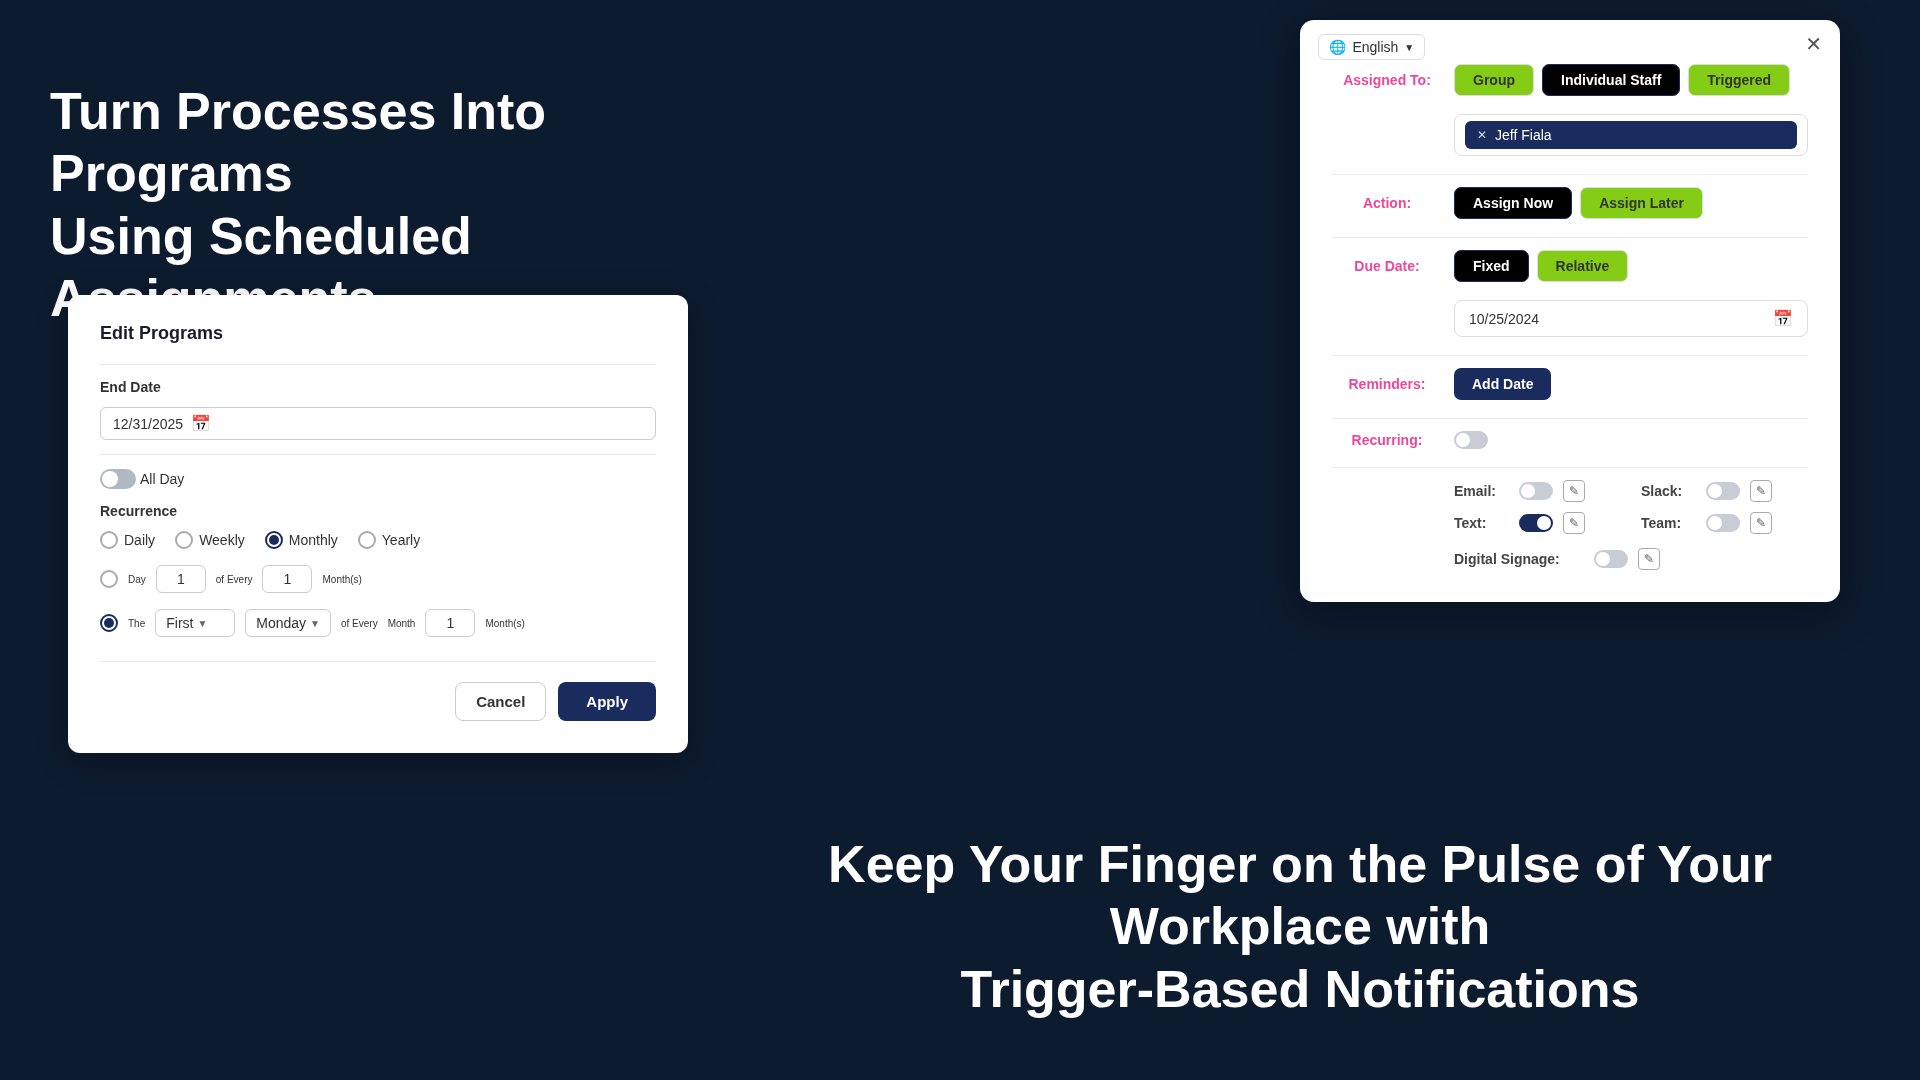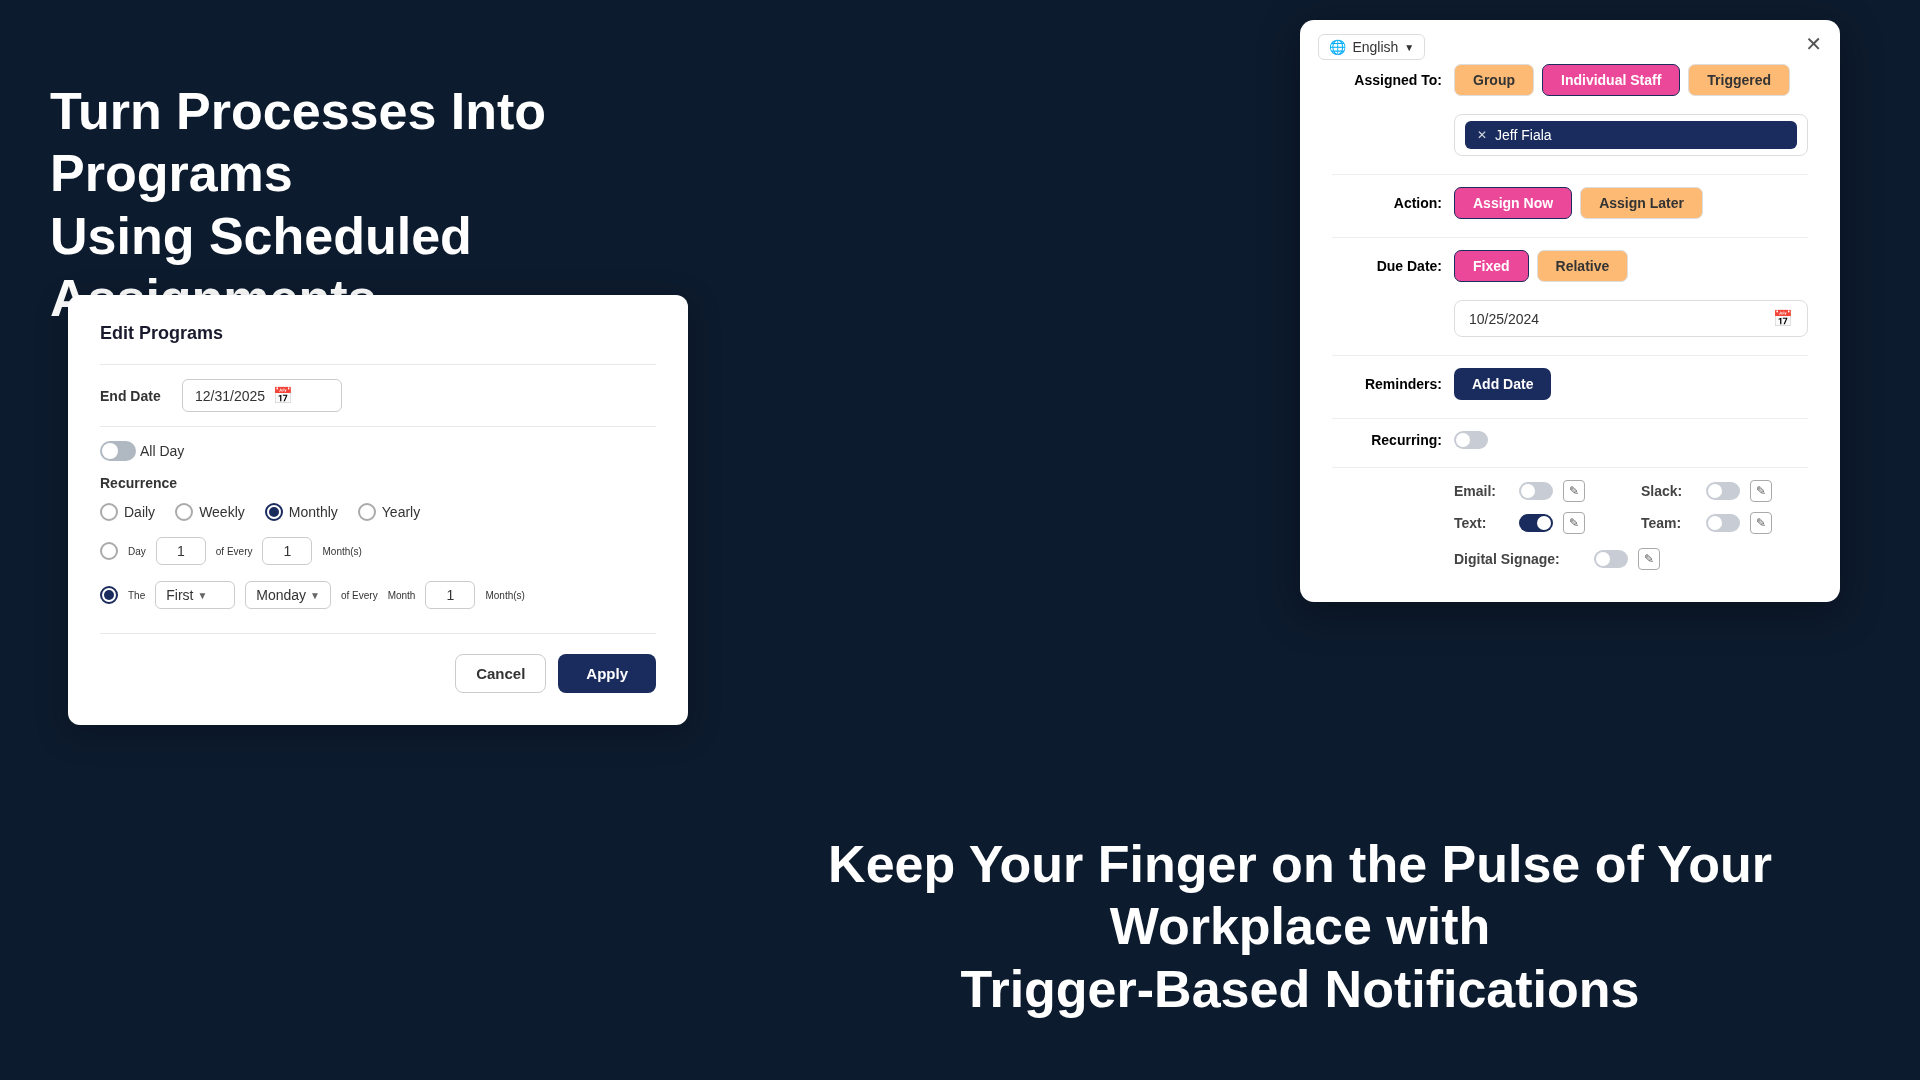--- a/index.html
+++ b/index.html
@@ -56,23 +56,23 @@
     }
 
     .divider {
       border: none;
       border-top: 1px solid #e8e8e8;
       margin: 14px 0;
     }
 
     .field-row {
       display: flex;
-      align-items: center;
       gap: 12px;
       margin-bottom: 10px;
+      flex-direction: column;
     }
 
     .field-label {
       font-size: 14px;
       font-weight: 600;
       color: #333;
       min-width: 70px;
     }
 
     .date-input {
@@ -291,43 +291,43 @@
     .panel-row {
       display: flex;
       align-items: center;
       gap: 12px;
       margin-bottom: 18px;
     }
 
     .panel-label {
       font-size: 14px;
       font-weight: 600;
-      color: #000000;
+      color: #ec4899;
       min-width: 110px;
-      text-align: right;
+      text-align: center;
     }
 
     .btn-group {
       display: flex;
       gap: 8px;
     }
 
     .btn-tab {
       padding: 7px 18px;
       border-radius: 7px;
       font-size: 14px;
       font-weight: 600;
       cursor: pointer;
       border: 1.5px solid #ddd;
-      background: #fdba74;
+      background: #84cc16;
       color: #333;
     }
 
     .btn-tab.active {
-      background: #ec4899;
+      background: #000000;
       color: white;
       border-color: #1a2b5e;
       text-align: right;
     }
 
     .staff-tag {
       background: #1a2b5e;
       color: white;
       border-radius: 6px;
       padding: 6px 12px;

